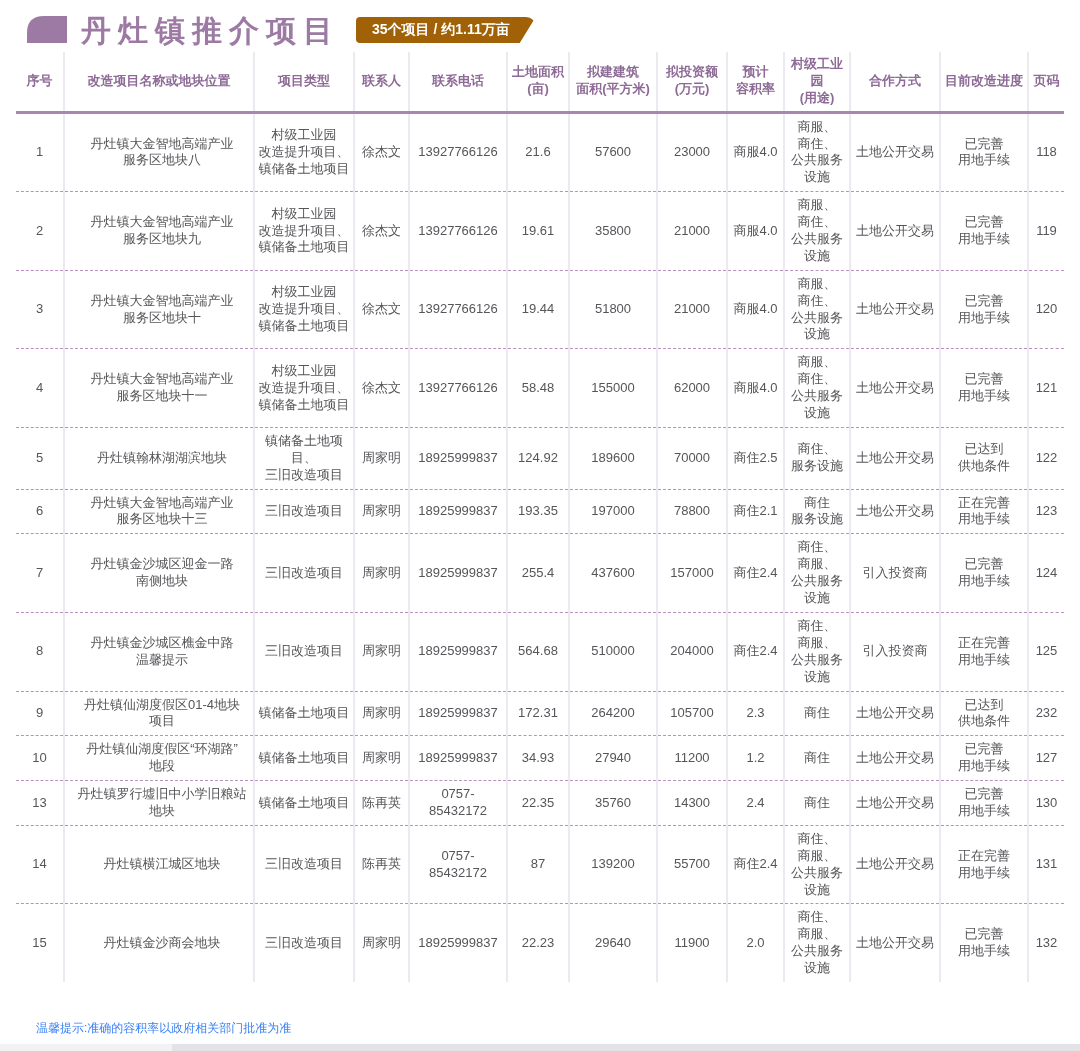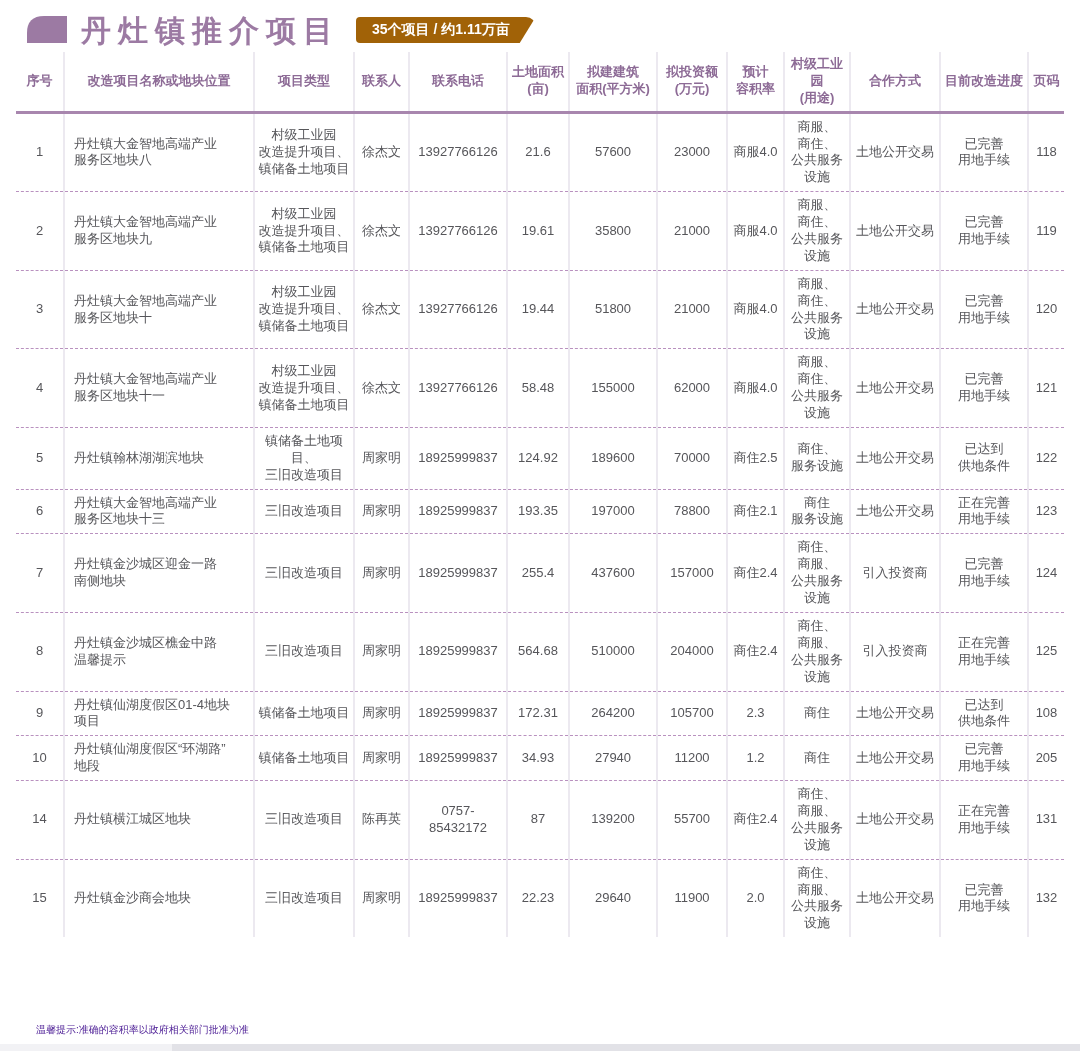--- a/index.html
+++ b/index.html
@@ -17,27 +17,27 @@
 
   
   table { width:1048px; margin-left:16px; border-collapse:collapse; table-layout:fixed;
           font-size:13px; color:#56565a; }
   th { color:#8d6b96; font-weight:bold; font-size:13px; padding:4px 1px;
        border-bottom:3px solid #a push886ae; vertical-align:middle; white-space:pre-line; line-height:1.3; }
   th { border-bottom:3px solid #a886ae; }
   th:not(:last-child), td:not(:last-child) { border-right:2px solid #ece9f0; }
   td { padding:5px 3px; text-align:center; vertical-align:middle; white-space:pre-line; line-height:1.3; }
   tbody tr + tr td { border-top:1px dashed #b991bf; }
-  td.name { text-align:left; padding-left:9px; }
+  td.name { text-align:center; padding-left:9px; }
   col.c1{width:48px} col.c2{width:190px} col.c3{width:100px} col.c4{width:55px}
   col.c5{width:98px} col.c6{width:62px} col.c7{width:88px} col.c8{width:70px}
   col.c9{width:57px} col.c10{width:66px} col.c11{width:90px} col.c12{width:88px} col.c13{width:36px}
 
   
-  .note { position:absolute; left:36px; bottom:14px; font-size:10px; color:#4c1d95; }
+  .note { position:absolute; left:36px; bottom:14px; font-size:12px; color:#3b82f6; }
   .bottom-bar { position:absolute; left:0; bottom:0; width:1080px; height:7px; background:#e2e2e7; }
   .bar-left { position:absolute; left:0; top:0; width:172px; height:7px; background:#f2f2f5; }
 </style>
 </head>
 <body>
 
 <div class="page">
 
   <div class="title-row">
     <svg class="corner-icon" width="42" height="27" viewBox="0 0 42 27">
@@ -258,38 +258,55 @@
           <td>周家明</td>
           <td>18925999837</td>
           <td>172.31</td>
           <td>264200</td>
           <td>105700</td>
           <td>2.3</td>
           <td>商住</td>
           <td>土地公开交易</td>
           <td>已达到
 供地条件</td>
-          <td>108</td>
+          <td>232</td>
         </tr>
         <tr>
           <td>10</td>
           <td class="name">丹灶镇仙湖度假区“环湖路”
 地段</td>
           <td>镇储备土地项目</td>
           <td>周家明</td>
           <td>18925999837</td>
           <td>34.93</td>
           <td>27940</td>
           <td>11200</td>
           <td>1.2</td>
           <td>商住</td>
           <td>土地公开交易</td>
           <td>已完善
 用地手续</td>
-          <td>205</td>
+          <td>127</td>
+        </tr>
+        <tr>
+          <td>13</td>
+          <td class="name">丹灶镇罗行墟旧中小学旧粮站
+地块</td>
+          <td>镇储备土地项目</td>
+          <td>陈再英</td>
+          <td>0757-85432172</td>
+          <td>22.35</td>
+          <td>35760</td>
+          <td>14300</td>
+          <td>2.4</td>
+          <td>商住</td>
+          <td>土地公开交易</td>
+          <td>已完善
+用地手续</td>
+          <td>130</td>
         </tr>
         <tr>
           <td>14</td>
           <td class="name">丹灶镇横江城区地块</td>
           <td>三旧改造项目</td>
           <td>陈再英</td>
           <td>0757-85432172</td>
           <td>87</td>
           <td>139200</td>
           <td>55700</td>

